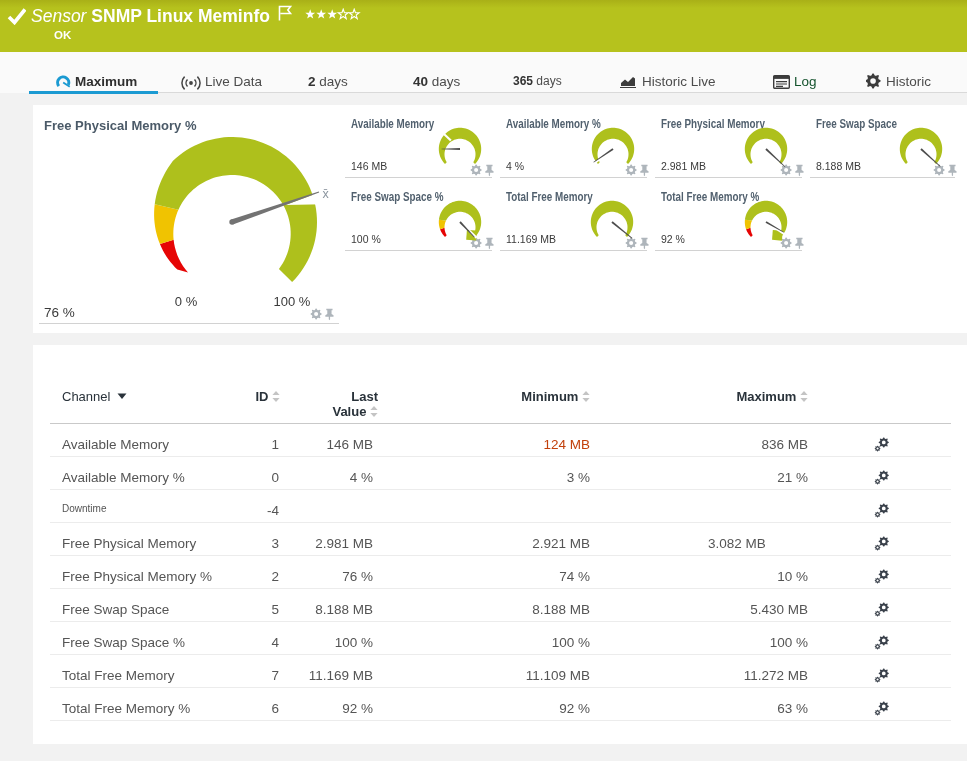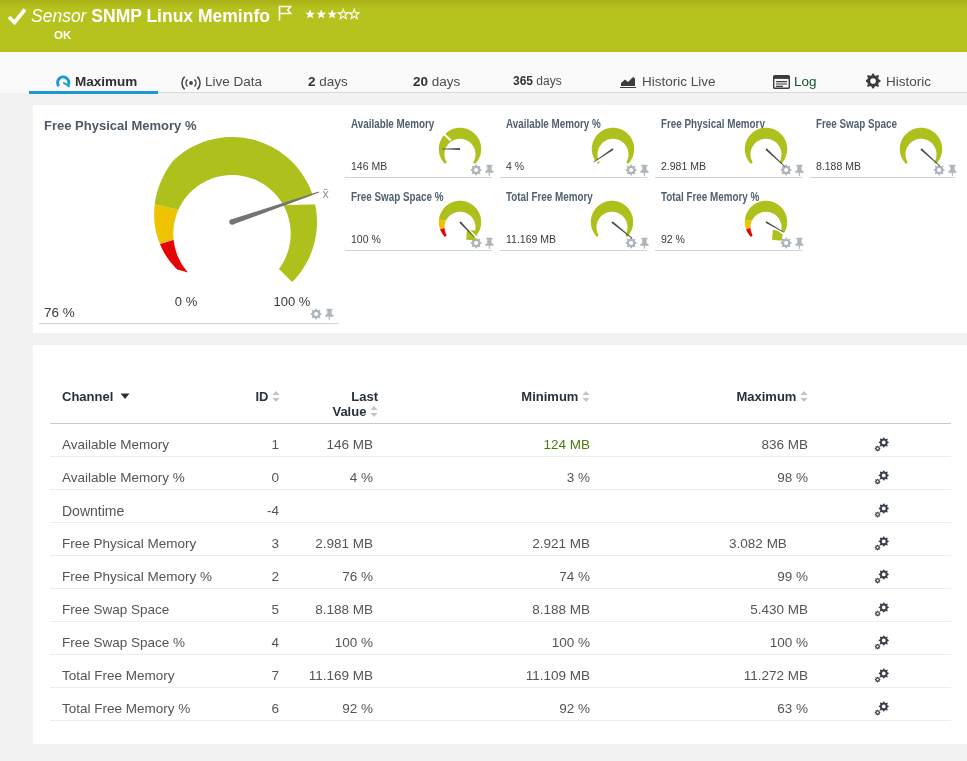--- a/index.html
+++ b/index.html
@@ -43,21 +43,21 @@
   </svg>
 <div class="abs" style="left:75px;top:74px;font-size:13.5px;font-weight:bold;color:#2f2f2f">Maximum</div>
 <div class="abs" style="left:29px;top:91px;width:129px;height:3px;background:#1b9ad2"></div>
 <svg width="22" height="16" viewBox="0 0 22 16" style="position:absolute;left:180px;top:75px">
     <circle cx="11" cy="8" r="1.9" fill="#444"></circle>
     <path d="M7.5,4.5 A5,5 0 0,0 7.5,11.5 M14.5,4.5 A5,5 0 0,1 14.5,11.5" stroke="#444" stroke-width="1.5" fill="none"></path>
     <path d="M4.6,1.6 A9,9 0 0,0 4.6,14.4 M17.4,1.6 A9,9 0 0,1 17.4,14.4" stroke="#444" stroke-width="1.5" fill="none"></path>
   </svg>
 <div class="abs" style="left:205px;top:74px;font-size:13.5px;color:#4c4c4c">Live Data</div>
 <div class="abs" style="left:308px;top:74px;font-size:13.5px;color:#4c4c4c"><b style="color:#333">2</b>&nbsp;days</div>
-<div class="abs" style="left:413px;top:74px;font-size:13.5px;color:#4c4c4c"><b style="color:#333">20</b>&nbsp;days</div>
+<div class="abs" style="left:413px;top:74px;font-size:13.5px;color:#4c4c4c"><b style="color:#333">40</b>&nbsp;days</div>
 <div class="abs" style="left:513px;top:74px;font-size:12px;color:#4c4c4c"><b style="color:#333">365</b>&nbsp;days</div>
 <svg width="18" height="15" viewBox="0 0 18 15" style="position:absolute;left:619px;top:74px">
     <path d="M1,1 L1,14 L17,14 L17,13 L1,13 Z" fill="#3c3c3c"></path>
     <path d="M2,12 L2,9 L6,5.5 L9,8 L14,3 L16,4.5 L16,12 Z" fill="#3c3c3c"></path>
   </svg>
 <div class="abs" style="left:642px;top:74px;font-size:13.5px;color:#4c4c4c">Historic Live</div>
 <svg width="17" height="15" viewBox="0 0 17 15" style="position:absolute;left:773px;top:75px">
     <rect x="0.7" y="0.7" width="15.6" height="12.6" rx="1" fill="none" stroke="#3c3c3c" stroke-width="1.4"></rect>
     <rect x="0.7" y="0.7" width="15.6" height="3.2" fill="#3c3c3c"></rect>
     <path d="M3,6.6 H14 M3,9 H14 M3,11.4 H10" stroke="#3c3c3c" stroke-width="1.2"></path>
@@ -194,21 +194,21 @@
           <polygon points="45.91,48.63 36.04,47.85 36.82,37.98 46.69,38.76" fill="#aec01c"></polygon>
           <line x1="40.42" y1="36.90" x2="49.18" y2="42.69" stroke="#fff" stroke-width="2.2"></line>
           <polygon points="29.52,30.82 47.58,40.55 47.93,39.95 30.48,29.18" fill="#4d4d4d"></polygon>
         </svg>
       </div>
     </div>
   </div>
 
 <div class="abs" style="left:33px;top:345px;width:934px;height:399px;background:#fff"></div>
 <div class="abs" style="left:50px;top:384px;width:901px;height:40px;border-bottom:1px solid #c9c9c9">
-  <div class="abs" style="left:12px;top:5px;font-size:13px;font-weight:bold;color:#29323a">Channel
+  <div class="abs" style="left:12px;top:5px;font-size:13px;font-weight:normal;color:#29323a">Channel
     <svg width="10" height="8" viewBox="0 0 10 8" style="vertical-align:1px;margin-left:3px">
         <polygon points="0.5,1.5 9.5,1.5 5,7" fill="#29323a"></polygon>
       </svg></div>
   <div class="abs" style="left:150px;top:5px;width:80px;text-align:right;font-size:13px;font-weight:bold;color:#29323a">ID <svg width="8" height="11" viewBox="0 0 8 11" style="vertical-align:-1px">
         <polygon points="4,0 7.6,4 0.4,4" fill="#c4c4c4"></polygon>
         <polygon points="4,11 7.6,7 0.4,7" fill="#c4c4c4"></polygon>
       </svg></div>
   <div class="abs" style="left:240px;top:5px;width:88px;text-align:right;font-size:13px;font-weight:bold;color:#29323a;line-height:15px">Last<br>Value <svg width="8" height="11" viewBox="0 0 8 11" style="vertical-align:-1px">
         <polygon points="4,0 7.6,4 0.4,4" fill="#c4c4c4"></polygon>
         <polygon points="4,11 7.6,7 0.4,7" fill="#c4c4c4"></polygon>
@@ -219,66 +219,66 @@
       </svg></div>
   <div class="abs" style="left:658px;top:5px;width:100px;text-align:right;font-size:13px;font-weight:bold;color:#29323a">Maximum <svg width="8" height="11" viewBox="0 0 8 11" style="vertical-align:-1px">
         <polygon points="4,0 7.6,4 0.4,4" fill="#c4c4c4"></polygon>
         <polygon points="4,11 7.6,7 0.4,7" fill="#c4c4c4"></polygon>
       </svg></div>
 </div>
 <div style="position:absolute;left:50px;top:424px;width:901px;height:33px;border-bottom:1px solid #ececec">
     <div style="position:absolute;left:12px;top:13px;font-size:13.5px;color:#555;white-space:nowrap">Available Memory</div>
     <div style="position:absolute;left:179px;top:13px;width:50px;text-align:right;font-size:13.5px;color:#555">1</div>
     <div style="position:absolute;left:223px;top:13px;width:100px;text-align:right;font-size:13.5px;color:#555">146 MB</div>
-    <div style="position:absolute;left:440px;top:13px;width:100px;text-align:right;font-size:13.5px;color:#4d7c0f">124 MB</div>
+    <div style="position:absolute;left:440px;top:13px;width:100px;text-align:right;font-size:13.5px;color:#c2410c">124 MB</div>
     <div style="position:absolute;left:658px;top:13px;width:100px;text-align:right;font-size:13.5px;color:#555">836 MB</div>
     <div style="position:absolute;left:820px;top:11px"><svg width="22" height="17" viewBox="0 0 22 17">
         <path transform="translate(9.2,2.1) scale(0.62)" d="M8,0.5 L9.2,2.6 Q9.9,2.75 10.6,3.1 L12.9,2.2 L13.8,3.1 L12.9,5.4 Q13.25,6.1 13.4,6.8 L15.5,8 L15.5,9.3 L13.4,10.5 Q13.25,11.2 12.9,11.9 L13.8,14.2 L12.9,15.1 L10.6,14.2 Q9.9,14.55 9.2,14.7 L8,16.8 L6.7,16.8 L5.5,14.7 Q4.8,14.55 4.1,14.2 L1.8,15.1 L0.9,14.2 L1.8,11.9 Q1.45,11.2 1.3,10.5 L-0.8,9.3 L-0.8,8 L1.3,6.8 Q1.45,6.1 1.8,5.4 L0.9,3.1 L1.8,2.2 L4.1,3.1 Q4.8,2.75 5.5,2.6 L6.7,0.5 Z M7.35,5.6 A3.05,3.05 0 1,0 7.35,11.7 A3.05,3.05 0 1,0 7.35,5.6 Z" fill="#3a414b" fill-rule="evenodd"></path>
         <path transform="translate(5.0,10.5) scale(0.35)" d="M8,0.5 L9.2,2.6 Q9.9,2.75 10.6,3.1 L12.9,2.2 L13.8,3.1 L12.9,5.4 Q13.25,6.1 13.4,6.8 L15.5,8 L15.5,9.3 L13.4,10.5 Q13.25,11.2 12.9,11.9 L13.8,14.2 L12.9,15.1 L10.6,14.2 Q9.9,14.55 9.2,14.7 L8,16.8 L6.7,16.8 L5.5,14.7 Q4.8,14.55 4.1,14.2 L1.8,15.1 L0.9,14.2 L1.8,11.9 Q1.45,11.2 1.3,10.5 L-0.8,9.3 L-0.8,8 L1.3,6.8 Q1.45,6.1 1.8,5.4 L0.9,3.1 L1.8,2.2 L4.1,3.1 Q4.8,2.75 5.5,2.6 L6.7,0.5 Z M7.35,5.6 A3.05,3.05 0 1,0 7.35,11.7 A3.05,3.05 0 1,0 7.35,5.6 Z" fill="#3a414b" fill-rule="evenodd"></path>
       </svg></div>
   </div>
 <div style="position:absolute;left:50px;top:457px;width:901px;height:33px;border-bottom:1px solid #ececec">
     <div style="position:absolute;left:12px;top:13px;font-size:13.5px;color:#555;white-space:nowrap">Available Memory %</div>
     <div style="position:absolute;left:179px;top:13px;width:50px;text-align:right;font-size:13.5px;color:#555">0</div>
     <div style="position:absolute;left:223px;top:13px;width:100px;text-align:right;font-size:13.5px;color:#555">4 %</div>
     <div style="position:absolute;left:440px;top:13px;width:100px;text-align:right;font-size:13.5px;color:#555">3 %</div>
-    <div style="position:absolute;left:658px;top:13px;width:100px;text-align:right;font-size:13.5px;color:#555">98 %</div>
+    <div style="position:absolute;left:658px;top:13px;width:100px;text-align:right;font-size:13.5px;color:#555">21 %</div>
     <div style="position:absolute;left:820px;top:11px"><svg width="22" height="17" viewBox="0 0 22 17">
         <path transform="translate(9.2,2.1) scale(0.62)" d="M8,0.5 L9.2,2.6 Q9.9,2.75 10.6,3.1 L12.9,2.2 L13.8,3.1 L12.9,5.4 Q13.25,6.1 13.4,6.8 L15.5,8 L15.5,9.3 L13.4,10.5 Q13.25,11.2 12.9,11.9 L13.8,14.2 L12.9,15.1 L10.6,14.2 Q9.9,14.55 9.2,14.7 L8,16.8 L6.7,16.8 L5.5,14.7 Q4.8,14.55 4.1,14.2 L1.8,15.1 L0.9,14.2 L1.8,11.9 Q1.45,11.2 1.3,10.5 L-0.8,9.3 L-0.8,8 L1.3,6.8 Q1.45,6.1 1.8,5.4 L0.9,3.1 L1.8,2.2 L4.1,3.1 Q4.8,2.75 5.5,2.6 L6.7,0.5 Z M7.35,5.6 A3.05,3.05 0 1,0 7.35,11.7 A3.05,3.05 0 1,0 7.35,5.6 Z" fill="#3a414b" fill-rule="evenodd"></path>
         <path transform="translate(5.0,10.5) scale(0.35)" d="M8,0.5 L9.2,2.6 Q9.9,2.75 10.6,3.1 L12.9,2.2 L13.8,3.1 L12.9,5.4 Q13.25,6.1 13.4,6.8 L15.5,8 L15.5,9.3 L13.4,10.5 Q13.25,11.2 12.9,11.9 L13.8,14.2 L12.9,15.1 L10.6,14.2 Q9.9,14.55 9.2,14.7 L8,16.8 L6.7,16.8 L5.5,14.7 Q4.8,14.55 4.1,14.2 L1.8,15.1 L0.9,14.2 L1.8,11.9 Q1.45,11.2 1.3,10.5 L-0.8,9.3 L-0.8,8 L1.3,6.8 Q1.45,6.1 1.8,5.4 L0.9,3.1 L1.8,2.2 L4.1,3.1 Q4.8,2.75 5.5,2.6 L6.7,0.5 Z M7.35,5.6 A3.05,3.05 0 1,0 7.35,11.7 A3.05,3.05 0 1,0 7.35,5.6 Z" fill="#3a414b" fill-rule="evenodd"></path>
       </svg></div>
   </div>
 <div style="position:absolute;left:50px;top:490px;width:901px;height:33px;border-bottom:1px solid #ececec">
-    <div style="position:absolute;left:12px;top:13px;font-size:14px;color:#555;white-space:nowrap">Downtime</div>
+    <div style="position:absolute;left:12px;top:13px;font-size:10px;color:#555;white-space:nowrap">Downtime</div>
     <div style="position:absolute;left:179px;top:13px;width:50px;text-align:right;font-size:13.5px;color:#555">-4</div>
     <div style="position:absolute;left:223px;top:13px;width:100px;text-align:right;font-size:13.5px;color:#555"></div>
     <div style="position:absolute;left:440px;top:13px;width:100px;text-align:right;font-size:13.5px;color:#555"></div>
     <div style="position:absolute;left:658px;top:13px;width:100px;text-align:right;font-size:13.5px;color:#555"></div>
     <div style="position:absolute;left:820px;top:11px"><svg width="22" height="17" viewBox="0 0 22 17">
         <path transform="translate(9.2,2.1) scale(0.62)" d="M8,0.5 L9.2,2.6 Q9.9,2.75 10.6,3.1 L12.9,2.2 L13.8,3.1 L12.9,5.4 Q13.25,6.1 13.4,6.8 L15.5,8 L15.5,9.3 L13.4,10.5 Q13.25,11.2 12.9,11.9 L13.8,14.2 L12.9,15.1 L10.6,14.2 Q9.9,14.55 9.2,14.7 L8,16.8 L6.7,16.8 L5.5,14.7 Q4.8,14.55 4.1,14.2 L1.8,15.1 L0.9,14.2 L1.8,11.9 Q1.45,11.2 1.3,10.5 L-0.8,9.3 L-0.8,8 L1.3,6.8 Q1.45,6.1 1.8,5.4 L0.9,3.1 L1.8,2.2 L4.1,3.1 Q4.8,2.75 5.5,2.6 L6.7,0.5 Z M7.35,5.6 A3.05,3.05 0 1,0 7.35,11.7 A3.05,3.05 0 1,0 7.35,5.6 Z" fill="#3a414b" fill-rule="evenodd"></path>
         <path transform="translate(5.0,10.5) scale(0.35)" d="M8,0.5 L9.2,2.6 Q9.9,2.75 10.6,3.1 L12.9,2.2 L13.8,3.1 L12.9,5.4 Q13.25,6.1 13.4,6.8 L15.5,8 L15.5,9.3 L13.4,10.5 Q13.25,11.2 12.9,11.9 L13.8,14.2 L12.9,15.1 L10.6,14.2 Q9.9,14.55 9.2,14.7 L8,16.8 L6.7,16.8 L5.5,14.7 Q4.8,14.55 4.1,14.2 L1.8,15.1 L0.9,14.2 L1.8,11.9 Q1.45,11.2 1.3,10.5 L-0.8,9.3 L-0.8,8 L1.3,6.8 Q1.45,6.1 1.8,5.4 L0.9,3.1 L1.8,2.2 L4.1,3.1 Q4.8,2.75 5.5,2.6 L6.7,0.5 Z M7.35,5.6 A3.05,3.05 0 1,0 7.35,11.7 A3.05,3.05 0 1,0 7.35,5.6 Z" fill="#3a414b" fill-rule="evenodd"></path>
       </svg></div>
   </div>
 <div style="position:absolute;left:50px;top:523px;width:901px;height:33px;border-bottom:1px solid #ececec">
     <div style="position:absolute;left:12px;top:13px;font-size:13.5px;color:#555;white-space:nowrap">Free Physical Memory</div>
     <div style="position:absolute;left:179px;top:13px;width:50px;text-align:right;font-size:13.5px;color:#555">3</div>
     <div style="position:absolute;left:223px;top:13px;width:100px;text-align:right;font-size:13.5px;color:#555">2.981 MB</div>
     <div style="position:absolute;left:440px;top:13px;width:100px;text-align:right;font-size:13.5px;color:#555">2.921 MB</div>
-    <div style="position:absolute;left:658px;top:13px;width:100px;text-align:center;font-size:13.5px;color:#555">3.082 MB</div>
+    <div style="position:absolute;left:658px;top:13px;width:100px;text-align:left;font-size:13.5px;color:#555">3.082 MB</div>
     <div style="position:absolute;left:820px;top:11px"><svg width="22" height="17" viewBox="0 0 22 17">
         <path transform="translate(9.2,2.1) scale(0.62)" d="M8,0.5 L9.2,2.6 Q9.9,2.75 10.6,3.1 L12.9,2.2 L13.8,3.1 L12.9,5.4 Q13.25,6.1 13.4,6.8 L15.5,8 L15.5,9.3 L13.4,10.5 Q13.25,11.2 12.9,11.9 L13.8,14.2 L12.9,15.1 L10.6,14.2 Q9.9,14.55 9.2,14.7 L8,16.8 L6.7,16.8 L5.5,14.7 Q4.8,14.55 4.1,14.2 L1.8,15.1 L0.9,14.2 L1.8,11.9 Q1.45,11.2 1.3,10.5 L-0.8,9.3 L-0.8,8 L1.3,6.8 Q1.45,6.1 1.8,5.4 L0.9,3.1 L1.8,2.2 L4.1,3.1 Q4.8,2.75 5.5,2.6 L6.7,0.5 Z M7.35,5.6 A3.05,3.05 0 1,0 7.35,11.7 A3.05,3.05 0 1,0 7.35,5.6 Z" fill="#3a414b" fill-rule="evenodd"></path>
         <path transform="translate(5.0,10.5) scale(0.35)" d="M8,0.5 L9.2,2.6 Q9.9,2.75 10.6,3.1 L12.9,2.2 L13.8,3.1 L12.9,5.4 Q13.25,6.1 13.4,6.8 L15.5,8 L15.5,9.3 L13.4,10.5 Q13.25,11.2 12.9,11.9 L13.8,14.2 L12.9,15.1 L10.6,14.2 Q9.9,14.55 9.2,14.7 L8,16.8 L6.7,16.8 L5.5,14.7 Q4.8,14.55 4.1,14.2 L1.8,15.1 L0.9,14.2 L1.8,11.9 Q1.45,11.2 1.3,10.5 L-0.8,9.3 L-0.8,8 L1.3,6.8 Q1.45,6.1 1.8,5.4 L0.9,3.1 L1.8,2.2 L4.1,3.1 Q4.8,2.75 5.5,2.6 L6.7,0.5 Z M7.35,5.6 A3.05,3.05 0 1,0 7.35,11.7 A3.05,3.05 0 1,0 7.35,5.6 Z" fill="#3a414b" fill-rule="evenodd"></path>
       </svg></div>
   </div>
 <div style="position:absolute;left:50px;top:556px;width:901px;height:33px;border-bottom:1px solid #ececec">
     <div style="position:absolute;left:12px;top:13px;font-size:13.5px;color:#555;white-space:nowrap">Free Physical Memory %</div>
     <div style="position:absolute;left:179px;top:13px;width:50px;text-align:right;font-size:13.5px;color:#555">2</div>
     <div style="position:absolute;left:223px;top:13px;width:100px;text-align:right;font-size:13.5px;color:#555">76 %</div>
     <div style="position:absolute;left:440px;top:13px;width:100px;text-align:right;font-size:13.5px;color:#555">74 %</div>
-    <div style="position:absolute;left:658px;top:13px;width:100px;text-align:right;font-size:13.5px;color:#555">99 %</div>
+    <div style="position:absolute;left:658px;top:13px;width:100px;text-align:right;font-size:13.5px;color:#555">10 %</div>
     <div style="position:absolute;left:820px;top:11px"><svg width="22" height="17" viewBox="0 0 22 17">
         <path transform="translate(9.2,2.1) scale(0.62)" d="M8,0.5 L9.2,2.6 Q9.9,2.75 10.6,3.1 L12.9,2.2 L13.8,3.1 L12.9,5.4 Q13.25,6.1 13.4,6.8 L15.5,8 L15.5,9.3 L13.4,10.5 Q13.25,11.2 12.9,11.9 L13.8,14.2 L12.9,15.1 L10.6,14.2 Q9.9,14.55 9.2,14.7 L8,16.8 L6.7,16.8 L5.5,14.7 Q4.8,14.55 4.1,14.2 L1.8,15.1 L0.9,14.2 L1.8,11.9 Q1.45,11.2 1.3,10.5 L-0.8,9.3 L-0.8,8 L1.3,6.8 Q1.45,6.1 1.8,5.4 L0.9,3.1 L1.8,2.2 L4.1,3.1 Q4.8,2.75 5.5,2.6 L6.7,0.5 Z M7.35,5.6 A3.05,3.05 0 1,0 7.35,11.7 A3.05,3.05 0 1,0 7.35,5.6 Z" fill="#3a414b" fill-rule="evenodd"></path>
         <path transform="translate(5.0,10.5) scale(0.35)" d="M8,0.5 L9.2,2.6 Q9.9,2.75 10.6,3.1 L12.9,2.2 L13.8,3.1 L12.9,5.4 Q13.25,6.1 13.4,6.8 L15.5,8 L15.5,9.3 L13.4,10.5 Q13.25,11.2 12.9,11.9 L13.8,14.2 L12.9,15.1 L10.6,14.2 Q9.9,14.55 9.2,14.7 L8,16.8 L6.7,16.8 L5.5,14.7 Q4.8,14.55 4.1,14.2 L1.8,15.1 L0.9,14.2 L1.8,11.9 Q1.45,11.2 1.3,10.5 L-0.8,9.3 L-0.8,8 L1.3,6.8 Q1.45,6.1 1.8,5.4 L0.9,3.1 L1.8,2.2 L4.1,3.1 Q4.8,2.75 5.5,2.6 L6.7,0.5 Z M7.35,5.6 A3.05,3.05 0 1,0 7.35,11.7 A3.05,3.05 0 1,0 7.35,5.6 Z" fill="#3a414b" fill-rule="evenodd"></path>
       </svg></div>
   </div>
 <div style="position:absolute;left:50px;top:589px;width:901px;height:33px;border-bottom:1px solid #ececec">
     <div style="position:absolute;left:12px;top:13px;font-size:13.5px;color:#555;white-space:nowrap">Free Swap Space</div>
     <div style="position:absolute;left:179px;top:13px;width:50px;text-align:right;font-size:13.5px;color:#555">5</div>
     <div style="position:absolute;left:223px;top:13px;width:100px;text-align:right;font-size:13.5px;color:#555">8.188 MB</div>
     <div style="position:absolute;left:440px;top:13px;width:100px;text-align:right;font-size:13.5px;color:#555">8.188 MB</div>

